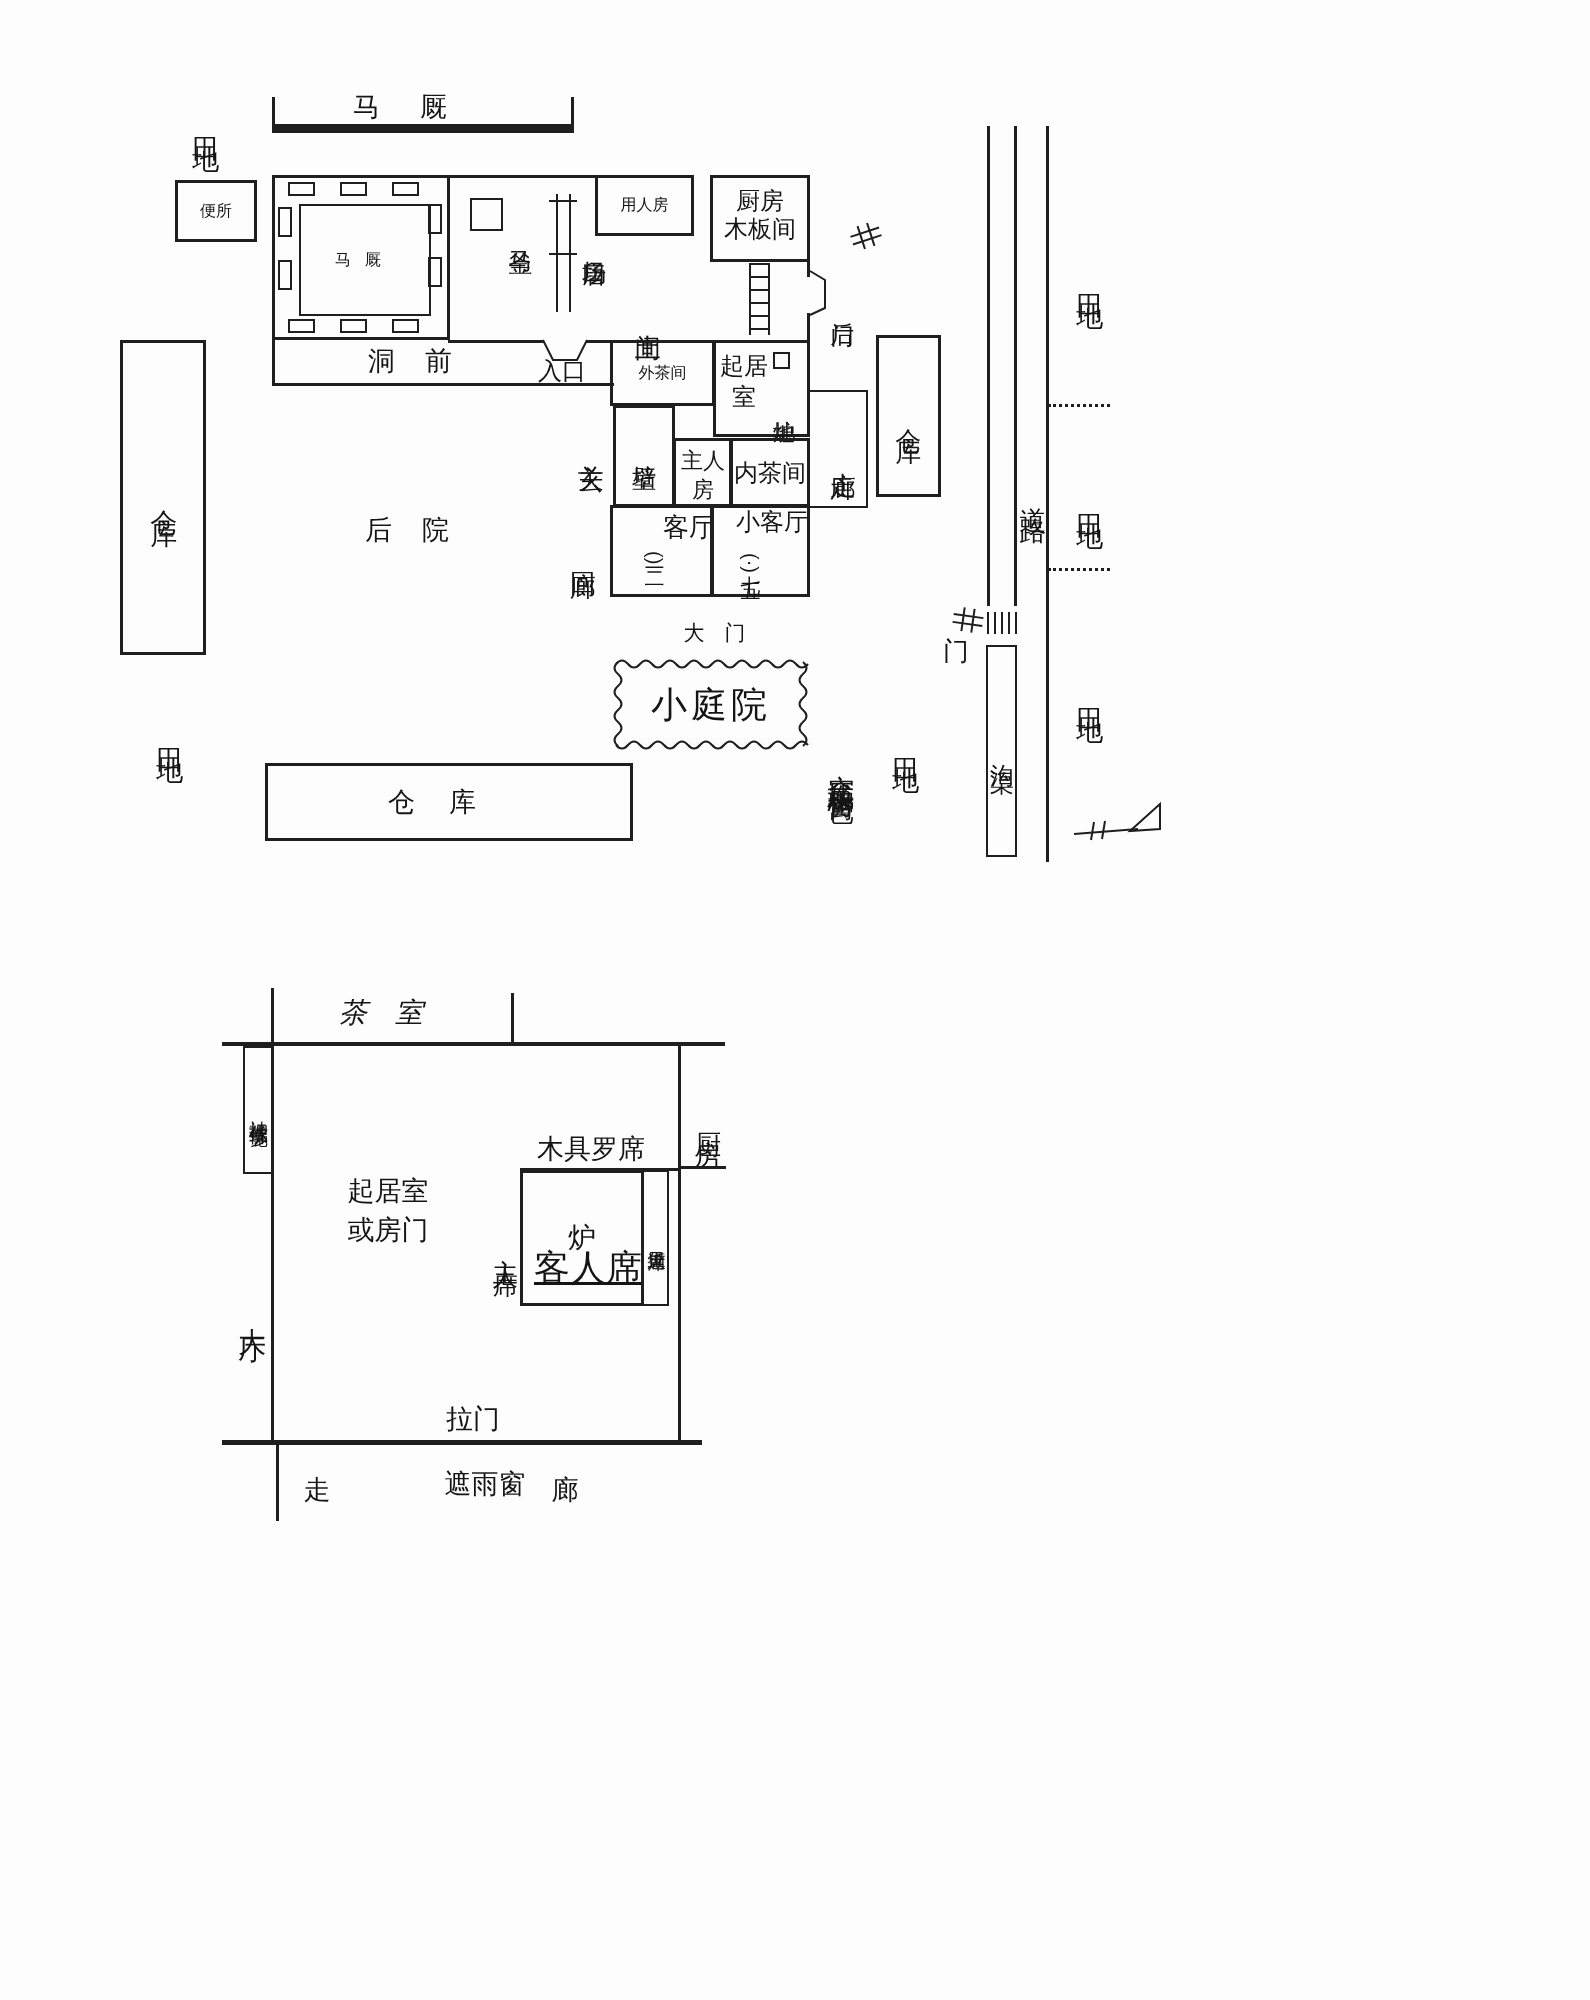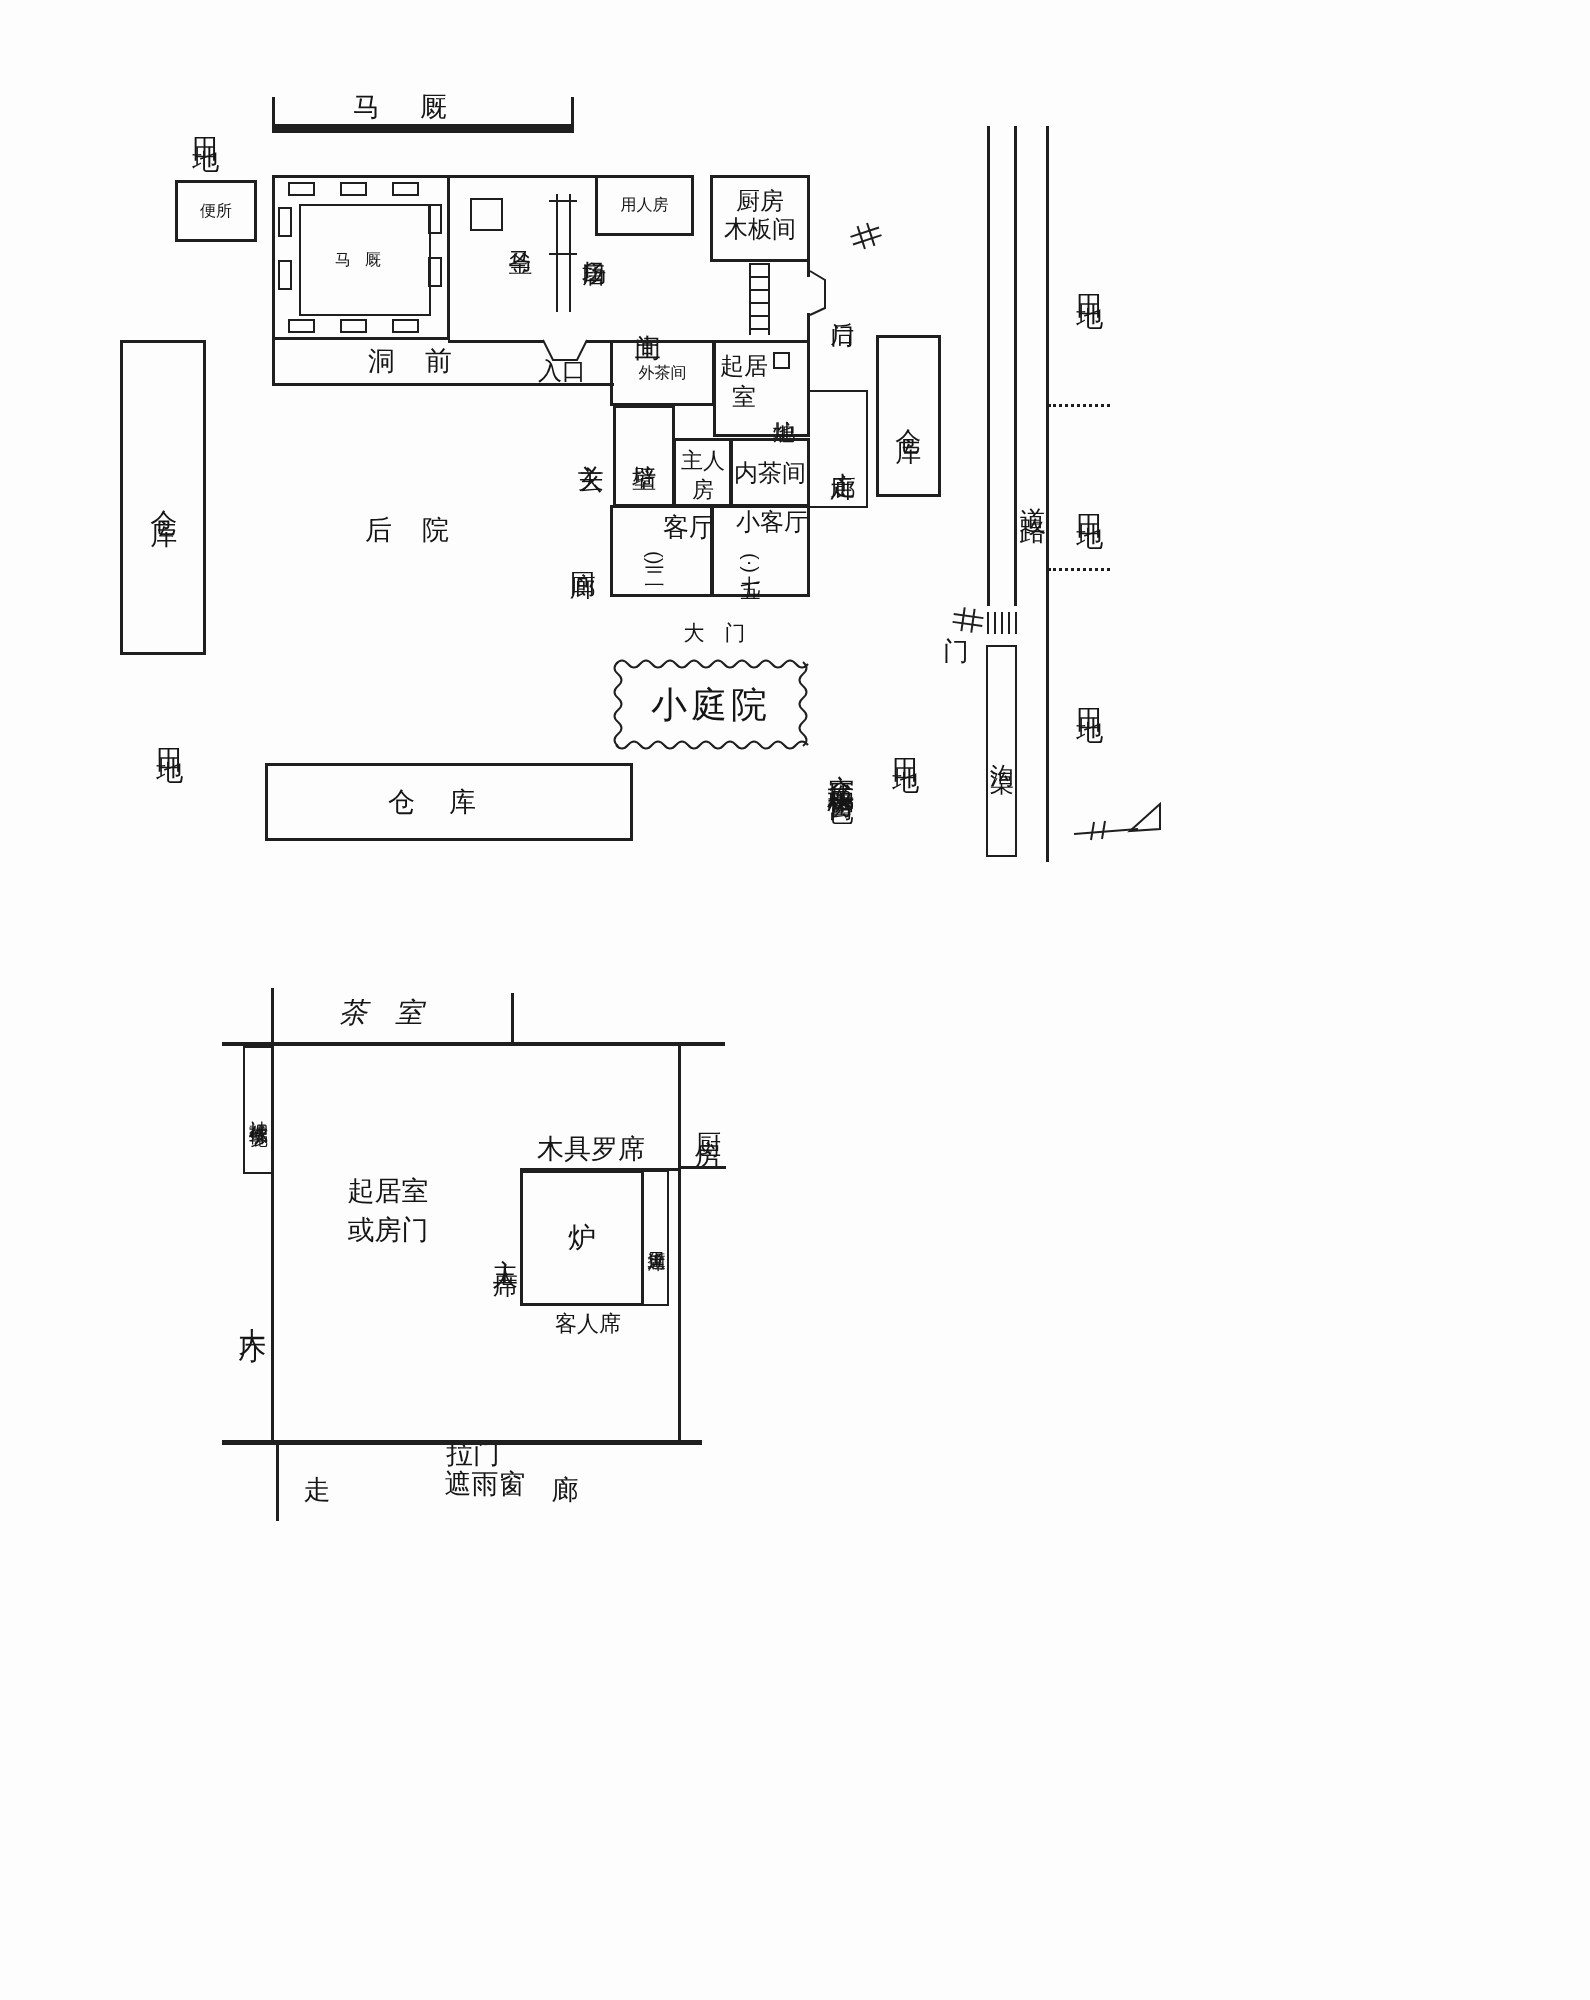--- a/index.html
+++ b/index.html
@@ -212,26 +212,26 @@
     <div class="lbl" style="left:524px;top:1136px;width:134px;height:28px;font-size:27px;">木具罗席</div>
     <div class="hl" style="left:520px;top:1168px;width:160px;height:3px;"></div>
 
     <div class="box flex" style="left:520px;top:1170px;width:124px;height:136px;">
       <span style="font-size:28px;">炉</span>
     </div>
     <div class="box thin flex" style="left:642px;top:1170px;width:27px;height:136px;">
       <span class="vlbl" style="position:static;font-size:18px;">近须里席</span>
     </div>
     <div class="vlbl" style="left:490px;top:1192px;width:30px;height:112px;font-size:25px;letter-spacing:6px;">主人席</div>
-    <div class="lbl" style="left:534px;top:1310px;width:108px;height:28px;font-size:22px;">客人席</div>
+    <div class="lbl" style="left:534px;top:1254px;width:108px;height:28px;font-size:36px;text-decoration:underline;">客人席</div>
 
     <div class="wrap" style="left:338px;top:1172px;width:100px;">起居室或房门</div>
     <div class="vlbl" style="left:234px;top:1270px;width:34px;height:90px;font-size:28px;letter-spacing:10px;">大厅</div>
 
-    <div class="lbl" style="left:434px;top:1406px;width:78px;height:28px;font-size:27px;margin-top:35px;">拉门</div>
+    <div class="lbl" style="left:434px;top:1406px;width:78px;height:28px;font-size:27px;">拉门</div>
     <div class="hl" style="left:222px;top:1440px;width:480px;height:5px;"></div>
     <div class="vl" style="left:276px;top:1445px;width:3px;height:76px;"></div>
 
     <div class="lbl" style="left:300px;top:1476px;width:34px;height:30px;font-size:27px;">走</div>
     <div class="lbl" style="left:426px;top:1470px;width:118px;height:30px;font-size:27px;">遮雨窗</div>
     <div class="lbl" style="left:548px;top:1476px;width:34px;height:30px;font-size:27px;">廊</div>
   </div>
 
 </div>
 

